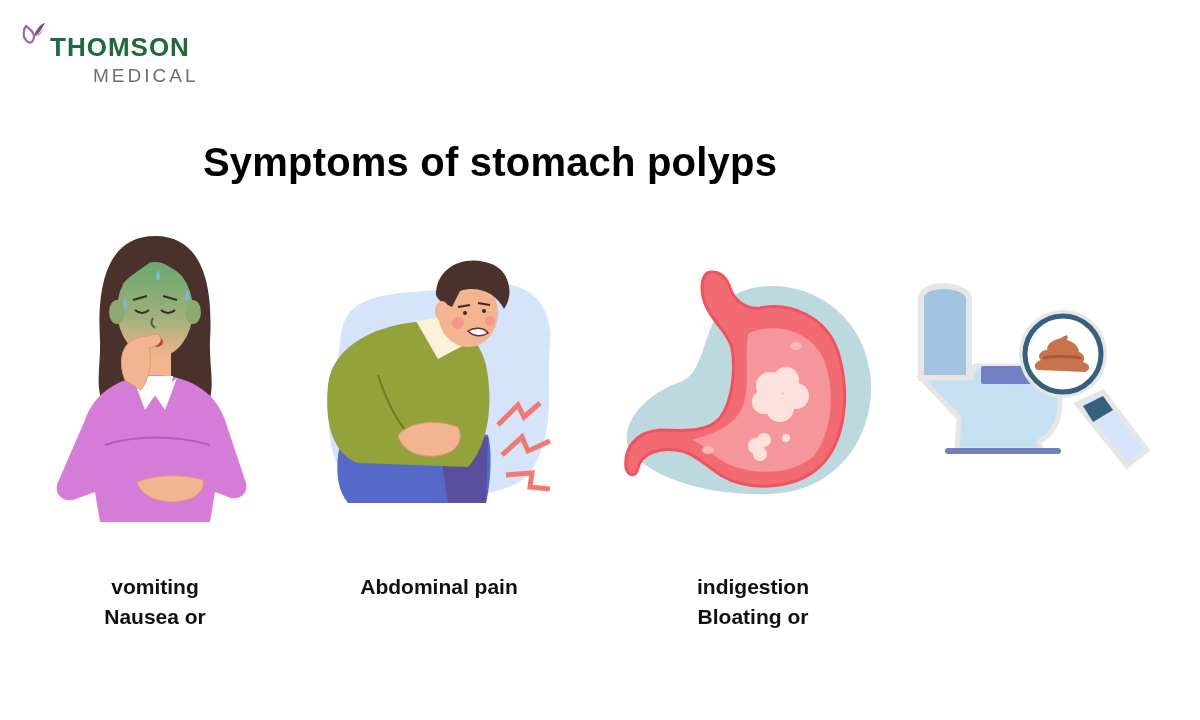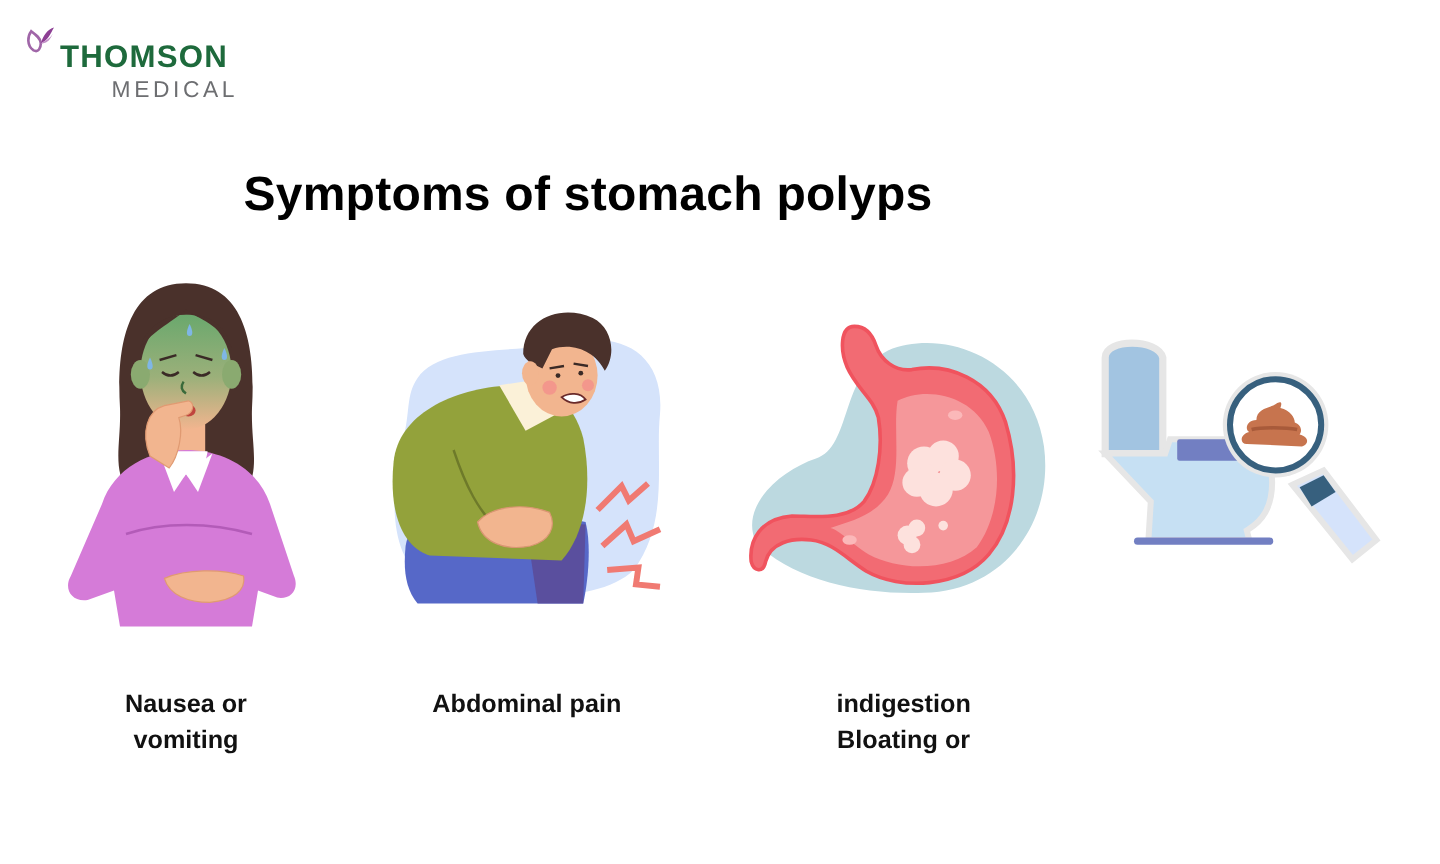--- a/index.html
+++ b/index.html
@@ -93,22 +93,22 @@
       <path d="M80 68 C77 74, 77 78, 80 78 C83 78, 83 74, 80 68 Z" fill="#7fb6e6"></path>
 
       <ellipse cx="112" cy="112" rx="6" ry="5" fill="#c0443e"></ellipse>
 
       <path d="M80 150 C72 130, 78 112, 92 108 L112 104 C118 106, 116 114, 110 116 L104 118 C108 130, 104 150, 96 160 Z" fill="#f2b58f" stroke="#e09a72" stroke-width="1"></path>
 
       <path d="M92 252 C110 244, 140 244, 158 250 C160 262, 150 270, 130 272 C112 272, 96 266, 92 252 Z" fill="#f2b58f" stroke="#e09a72" stroke-width="1"></path>
     </svg>
   </div>
   <div class="label" style="left:35px;">
+    <div>vomiting</div>
     <div>Nausea or</div>
-    <div>vomiting</div>
   </div>
 
   <div class="symptom" style="left:318px; top:255px;">
     <svg width="245" height="250" viewBox="0 0 245 250">
 
       <path d="M30 60 C50 30, 120 40, 160 30 C200 22, 236 40, 232 90 C228 130, 240 180, 210 220 C180 250, 90 246, 40 230 C0 210, 10 140, 18 110 C24 90, 20 74, 30 60 Z" fill="#d5e3fb"></path>
 
       <path d="M20 200 C24 170, 70 165, 120 170 L170 180 C175 200, 172 230, 168 248 L30 248 C20 236, 18 220, 20 200 Z" fill="#5668c8"></path>
       <path d="M120 180 L170 182 L168 248 L130 248 Z" fill="#5a4f9e"></path>
 

